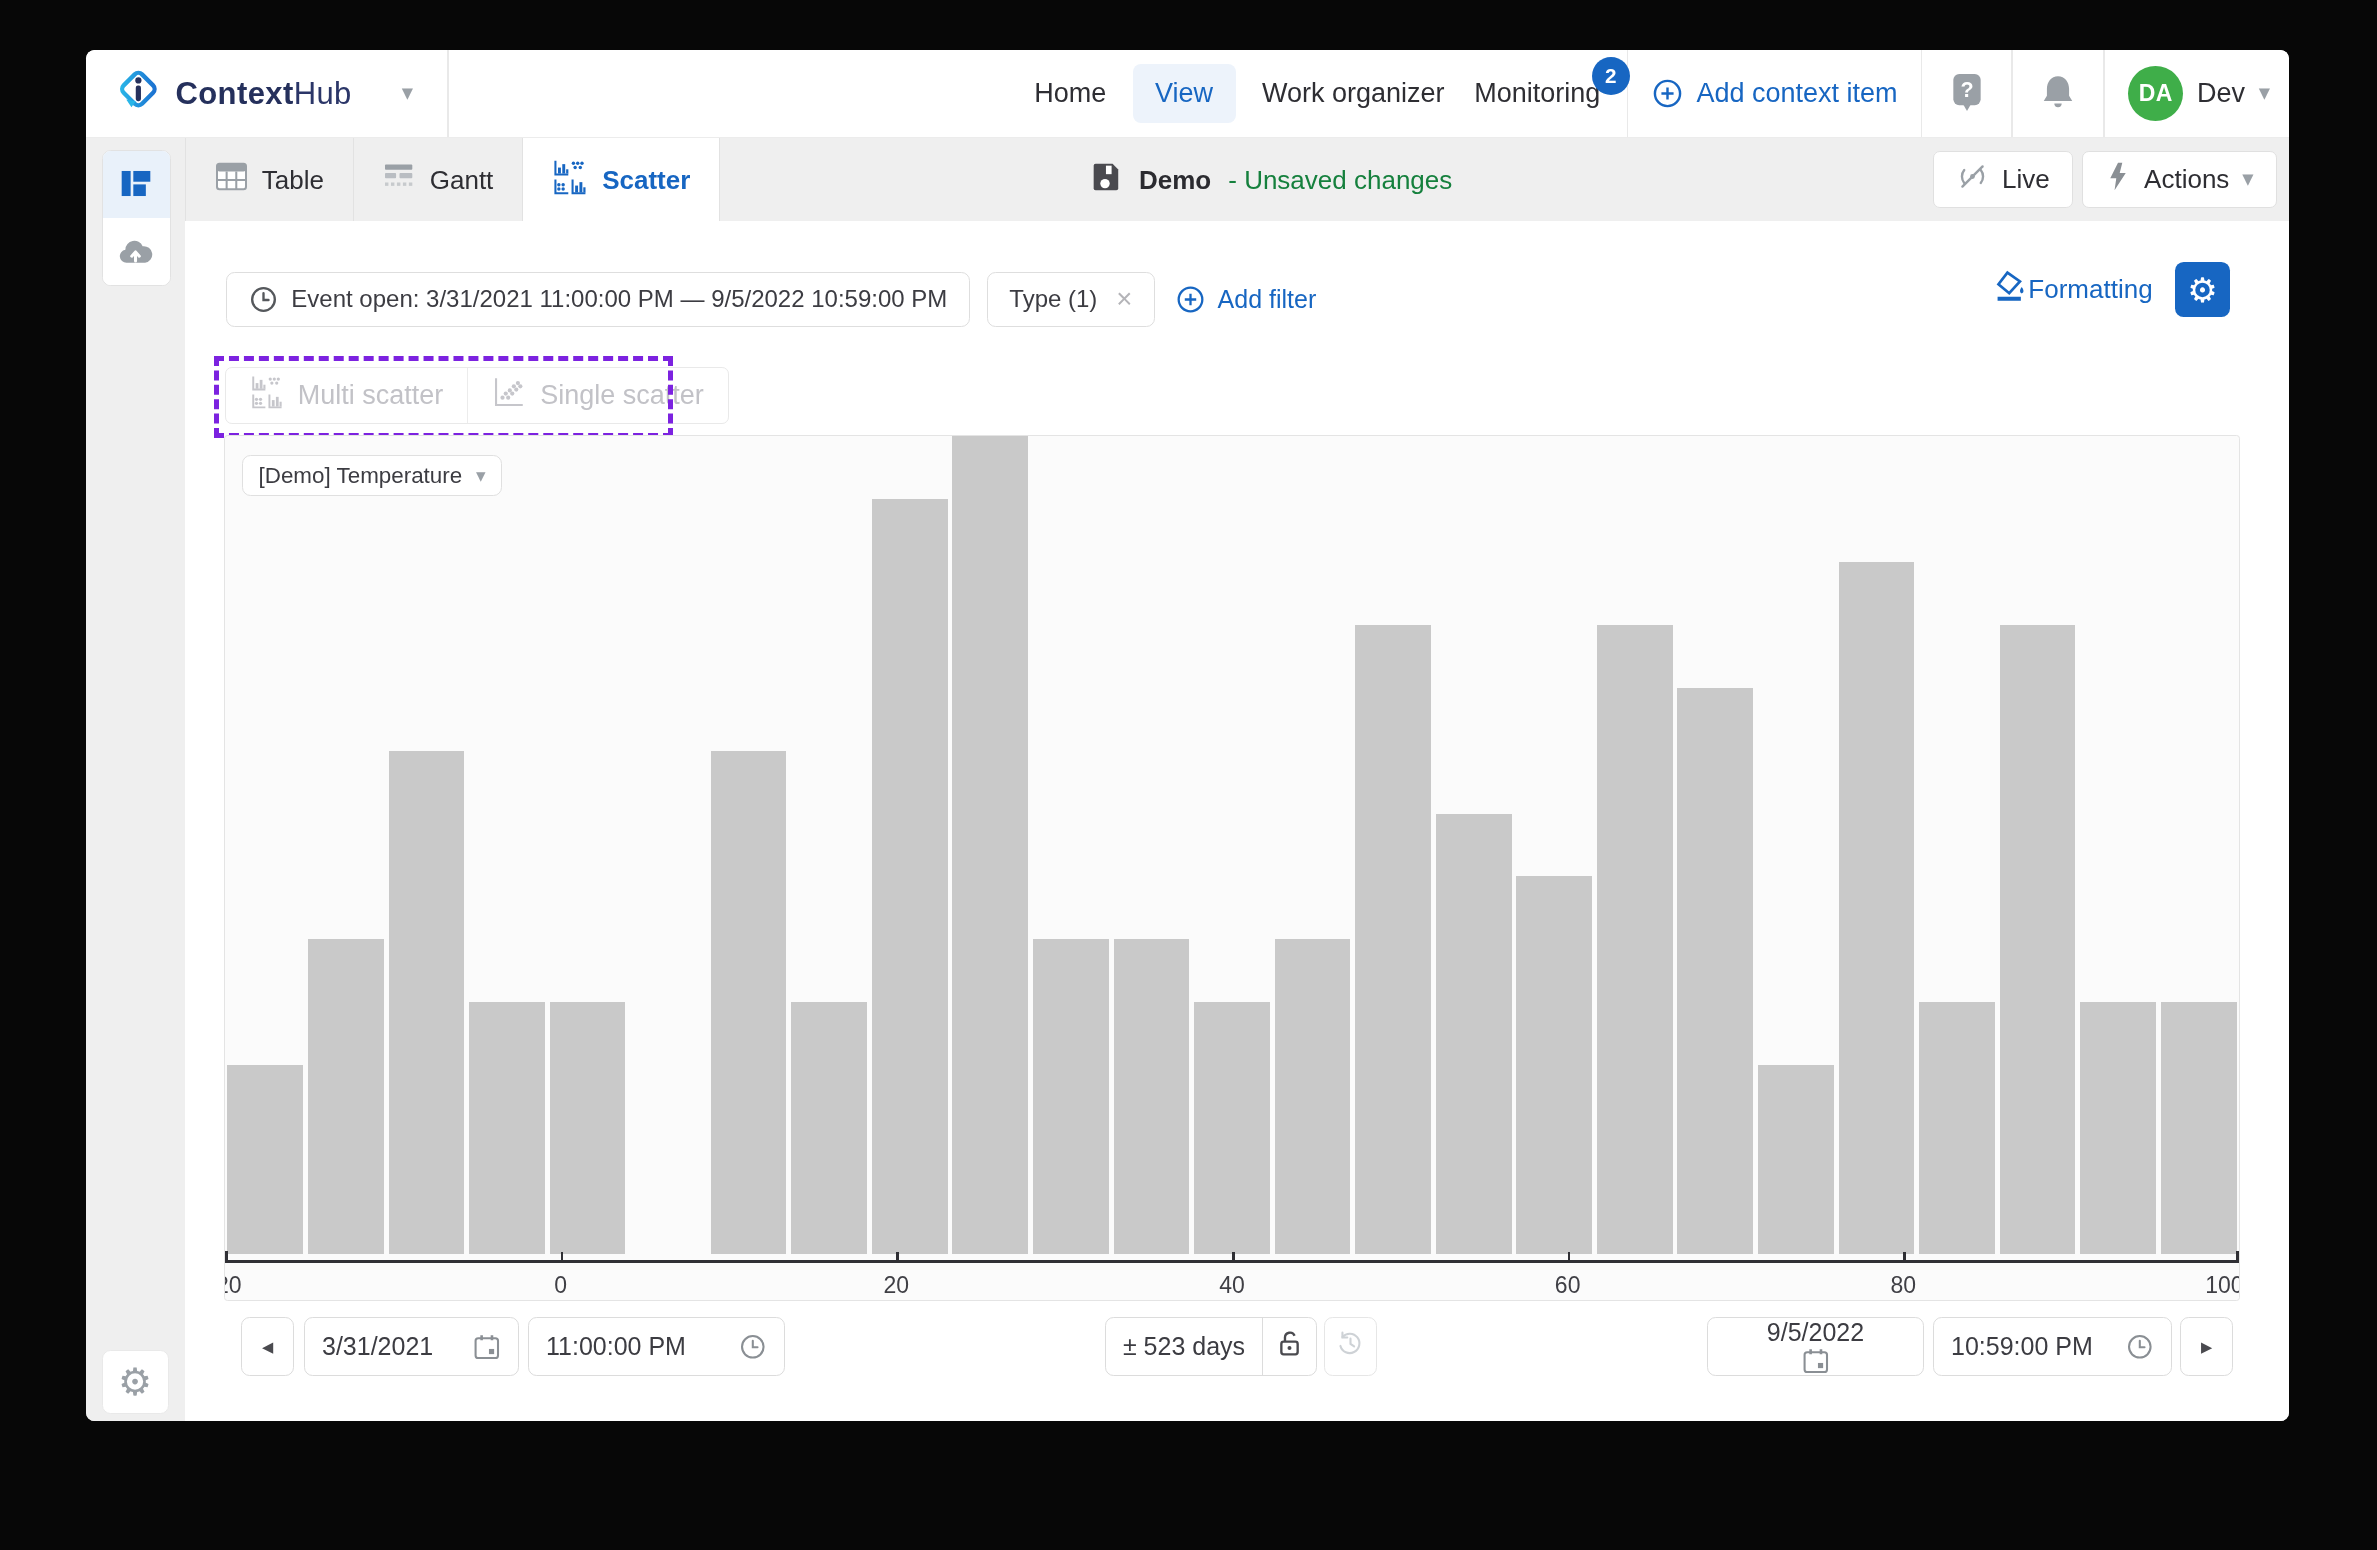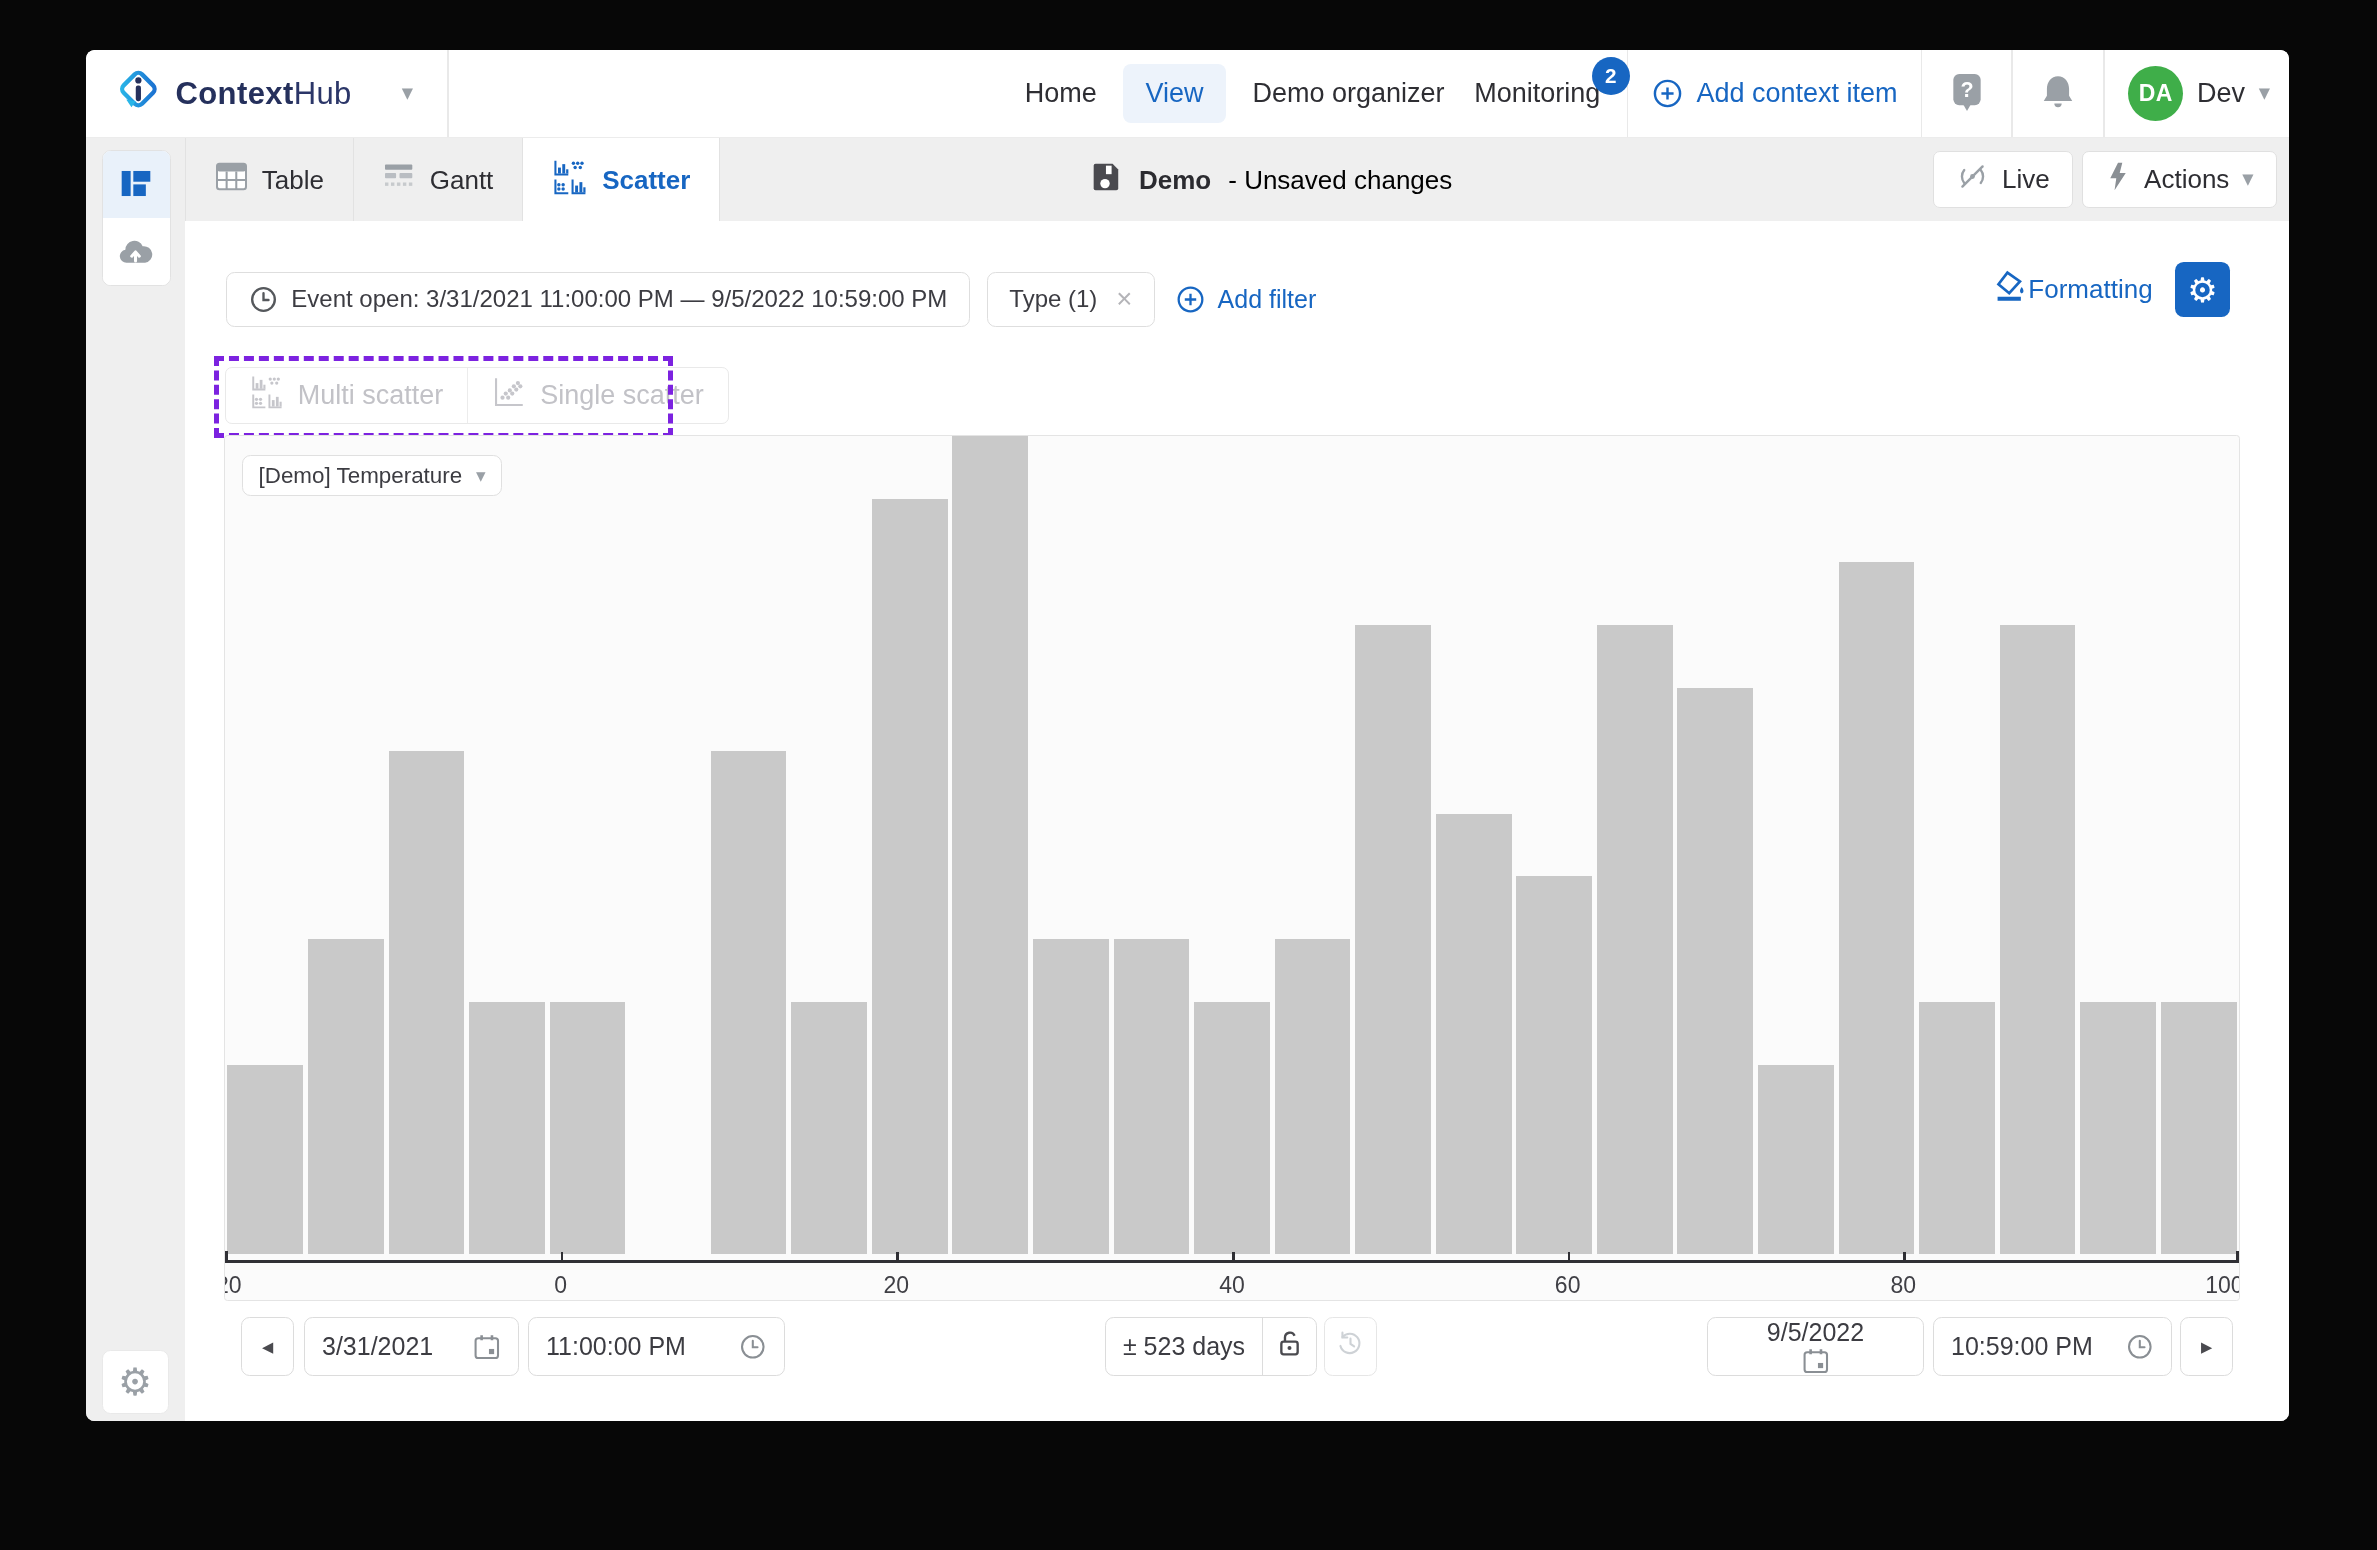--- a/index.html
+++ b/index.html
@@ -34,21 +34,21 @@
 
   
   .viewbar{position:absolute;top:88px;left:0;right:0;height:84px;background:#efefef;}
   .tabs{position:absolute;left:99px;top:0;height:84px;display:flex;}
   .tab{display:flex;align-items:center;gap:13.8px;font-size:26px;color:#2e2e33;
        padding:0 29px;border-right:0.9px solid #e2e2e2;cursor:pointer;}
   .tab:first-child{border-left:0.9px solid #e2e2e2;}
   .tab.active{background:#fff;color:#1766c2;font-weight:700;}
   .vb-title{position:absolute;left:1002px;top:0;height:84px;display:flex;align-items:center;gap:17px;font-size:26px;}
   .vb-title .doc{font-weight:700;color:#2b2b30;}
-  .vb-title .status{color:#000000;}
+  .vb-title .status{color:#15803d;}
   .vb-buttons{position:absolute;right:12px;top:13px;display:flex;gap:8.6px;}
   .vb-btn{height:57px;background:#fff;border:1.7px solid #e0e0e0;border-radius:6.9px;display:flex;
           align-items:center;gap:13px;padding:0 22.4px;font-size:26px;color:#2e2e33;cursor:pointer;box-sizing:border-box;}
 
   
   .sidebar{position:absolute;left:0;top:171px;bottom:0;width:99px;background:#efefef;}
   .side-card{position:absolute;left:15.5px;top:-71px;width:67px;border:0.9px solid #e2e2e2;border-radius:8.6px;
              overflow:hidden;background:#fff;}
   .side-btn{width:67px;height:67px;display:flex;align-items:center;justify-content:center;border:none;
             background:#fff;cursor:pointer;padding:0;}
@@ -131,21 +131,21 @@
         </svg>
       </span>
       <span class="brand-text"><b>Context</b><span class="lite">Hub</span></span>
     </div>
     <span class="caret brand-caret">▾</span>
     <span class="nav-vdiv"></span>
 
     <nav class="nav-right">
       <a class="nav-link">Home</a>
       <a class="nav-link active">View</a>
-      <a class="nav-link">Demo organizer</a>
+      <a class="nav-link">Work organizer</a>
       <span class="mon-wrap">
         <span>Monitoring</span>
         <span class="badge">2</span>
       </span>
       <span class="nav-vdiv"></span>
       <a class="add-ctx">
         <span class="icon-g">
           <svg width="33" height="33" viewBox="0 0 38 38" fill="none" stroke="#1766c2" stroke-width="2.8">
             <circle cx="19" cy="19" r="14.5"></circle>
               <path d="M19 12 v14 M12 19 h14"></path>

